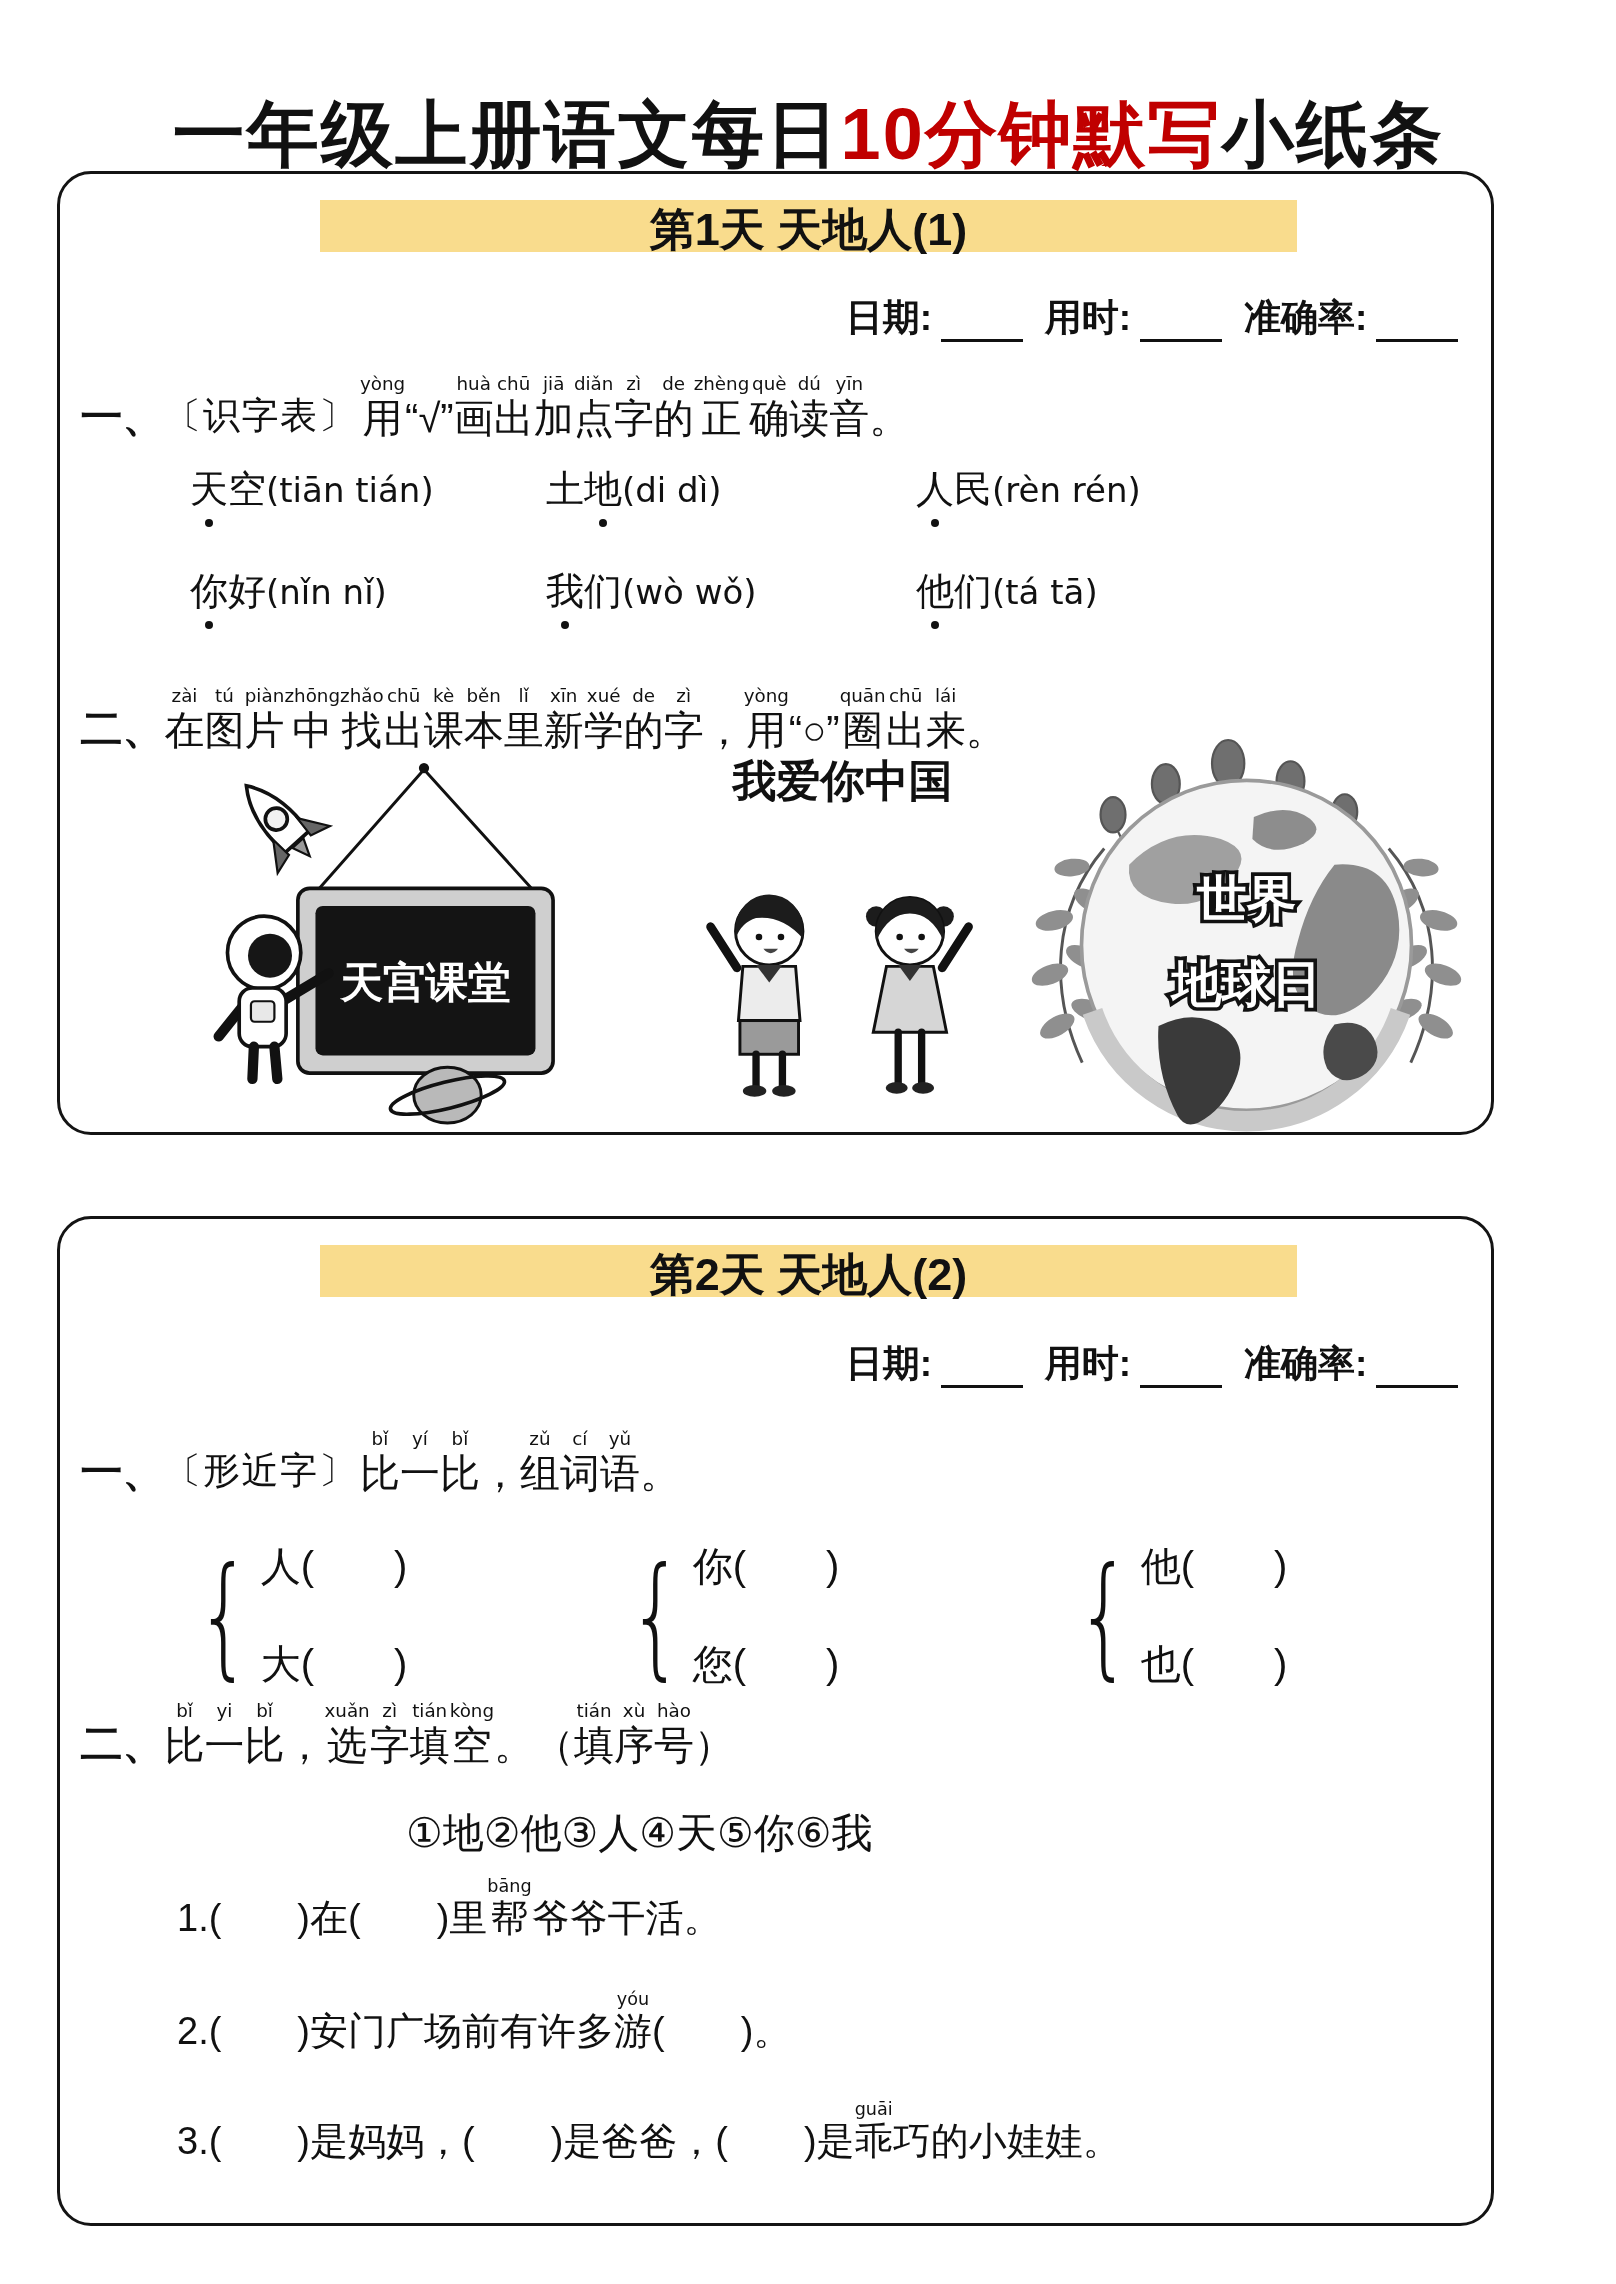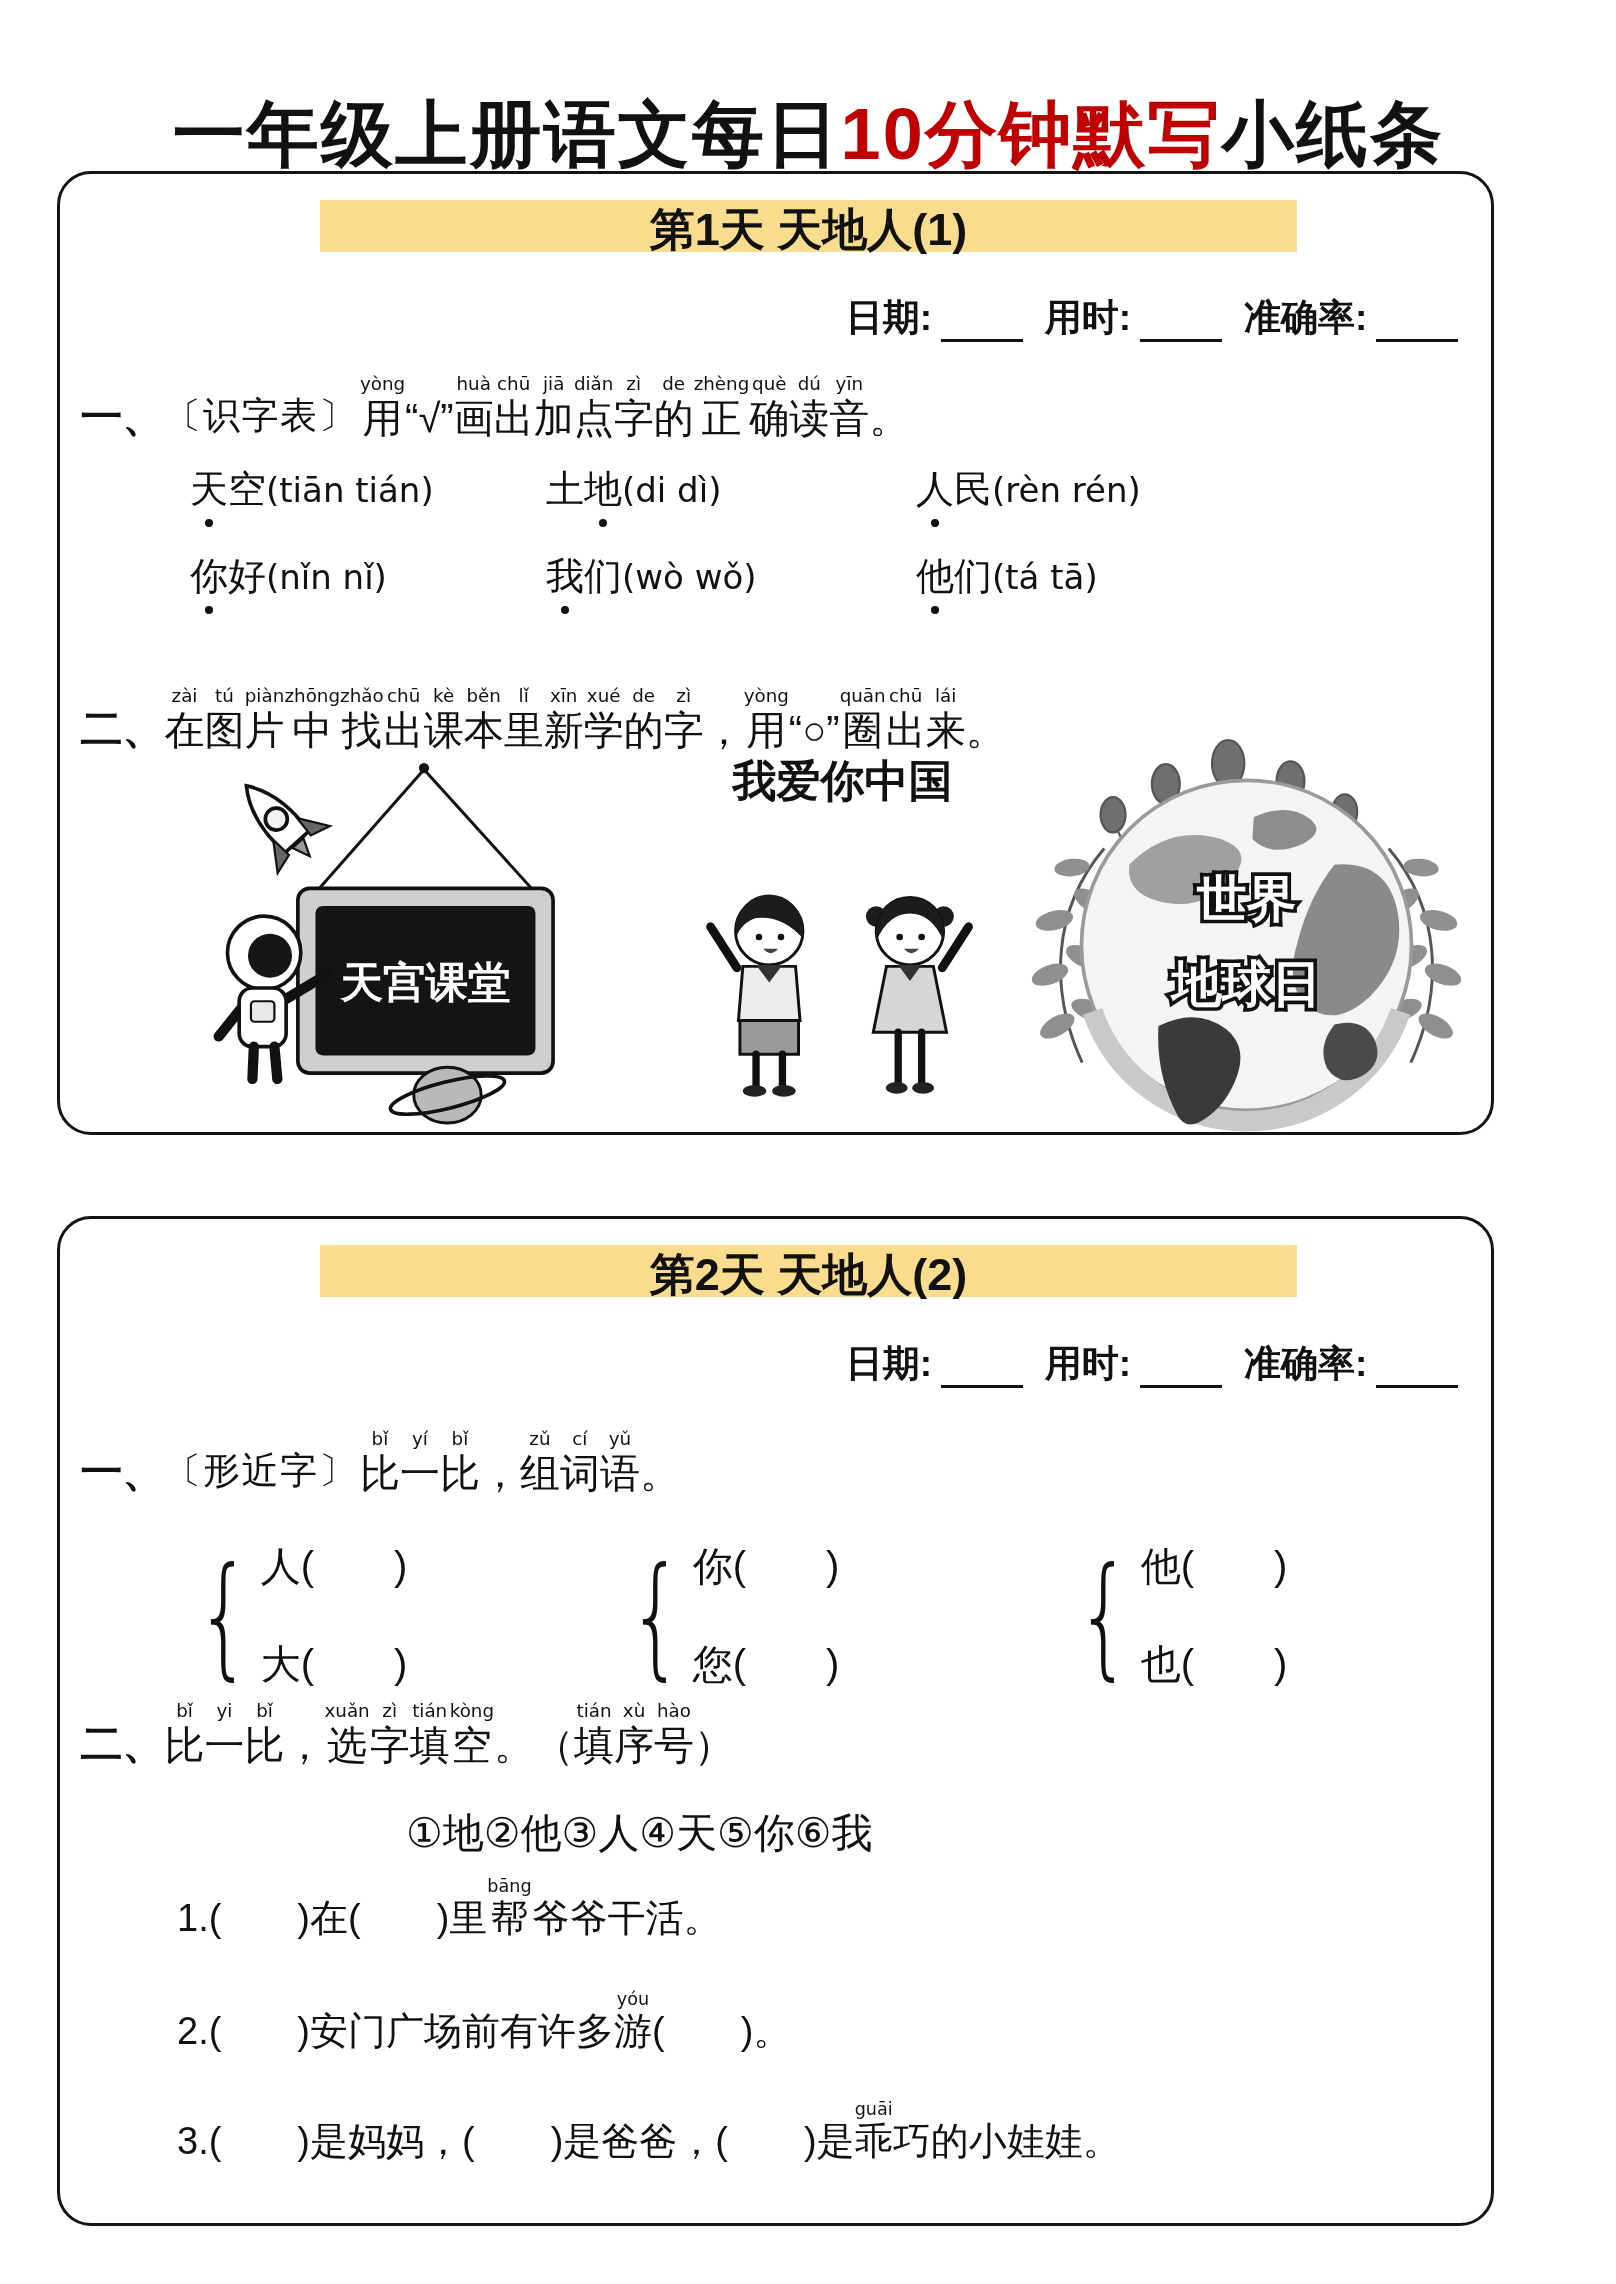--- a/index.html
+++ b/index.html
@@ -30,21 +30,21 @@
   .blank{display:inline-block;width:82px;height:38px;border-bottom:3.7px solid #111;margin:0 22px 1.5px 8.8px;}
   .blank.last{margin-right:0;}
   .meta .tight{margin-left:0;text-align:center;}
   .heading{position:absolute;display:flex;align-items:flex-end;white-space:nowrap;}
   .num{font-size:42px;font-weight:700;line-height:1.12;}
   .tag{font-size:37px;font-weight:400;line-height:1.2;letter-spacing:1.5px;margin:0 2.9px 1.5px 0;}
   .rline{display:inline-flex;align-items:flex-end;}
   .rseg{display:inline-flex;flex-direction:column;align-items:center;}
   .py{font-size:18.3px;line-height:23.5px;height:23.5px;font-family:"DejaVu Sans",sans-serif;color:#111;}
   .tx{font-size:40px;line-height:1.12;font-weight:500;}
-  .words{position:absolute;left:130px;top:293px;display:grid;grid-template-columns:356px 370px auto;row-gap:41px;}
+  .words{position:absolute;left:130px;top:293px;display:grid;grid-template-columns:356px 370px auto;row-gap:56px;}
   .word{font-size:38px;white-space:nowrap;font-weight:500;}
   .char{position:relative;display:inline-block;line-height:1.2;}
   .char.dot::after{content:"";position:absolute;left:50%;transform:translateX(-50%);bottom:-14.7px;width:8px;height:8px;border-radius:50%;background:#111;}
   .choices{font-size:34px;font-family:"DejaVu Sans",sans-serif;}
   .illus{position:absolute;}
   .pairs-row{position:absolute;left:0;top:0;width:100%;height:0;}
   .pair-group{position:absolute;top:312px;display:flex;align-items:center;height:169px;}
   .brace{font-size:88px;font-weight:100;transform:scaleY(1.5);transform-origin:center;line-height:1;margin-right:8.8px;font-family:"DejaVu Sans",sans-serif;}
   .pcol{display:flex;flex-direction:column;gap:43px;}
   .prow{font-size:40px;white-space:nowrap;font-weight:500;}

